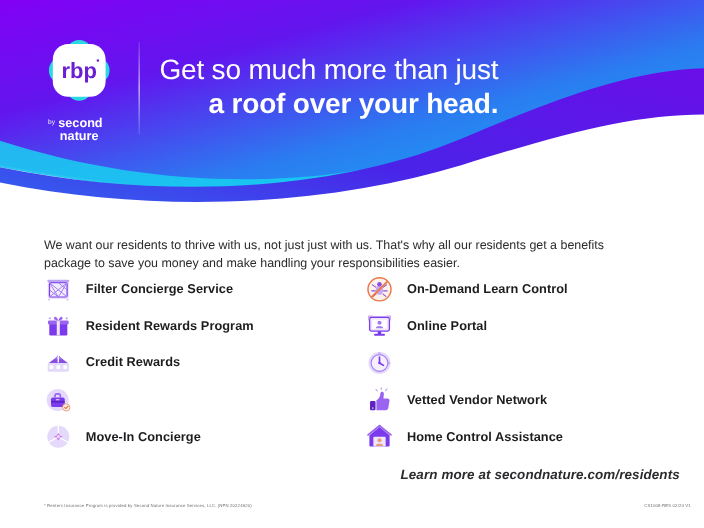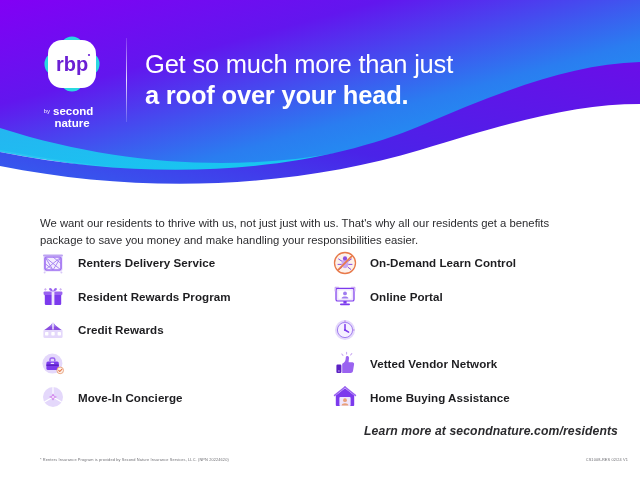--- a/index.html
+++ b/index.html
@@ -24,21 +24,21 @@
   .logo-mark{position:relative;width:66px;height:66px;}
   .logo-mark svg{display:block;width:66px;height:66px;}
   .logo-sub{margin-top:7px;width:72px;height:26px;text-decoration:underline;}
   .logo-sub svg{display:block;width:72px;height:26px;}
 
   .divider{
     width:1px;height:84px;margin-left:4px;margin-right:18px;
     background:linear-gradient(to bottom,rgba(255,255,255,.15),rgba(255,255,255,.85),rgba(255,255,255,.15));
   }
 
-  .headline{color:#ffffff;letter-spacing:-0.2px;}
+  .headline{color:#ffffff;letter-spacing:-0.2px;text-align:right;}
   .headline .l1{font-size:25.5px;font-weight:400;line-height:1.22;display:block;}
   .headline .l2{font-size:25.5px;font-weight:700;line-height:1.22;display:block;}
 
   
   .intro{
     position:absolute;left:40px;top:204px;width:552px;
     font-size:11.3px;line-height:1.52;color:#2b2b2e;font-weight:400;
   }
 
   .benefits{
@@ -140,21 +140,21 @@
       <span class="ico">
         <svg viewBox="0 0 26 26">
           <rect x="3.5" y="5.5" width="19" height="16" rx="2" fill="#e4d8fb"></rect>
           <rect x="5" y="7" width="16" height="13" rx="1.4" fill="#f3ecfe" stroke="#7c3aed" stroke-width="1.1"></rect>
           <path d="M5 7 L21 20 M21 7 L5 20 M13 7 L21 13.5 M13 20 L5 13.5 M5 7 L13 20 M21 7 L13 20" stroke="#a07cf0" stroke-width="0.9" fill="none"></path>
           <rect x="3" y="4.4" width="20" height="2.1" rx="1" fill="#bda4f2"></rect>
           <circle cx="4.6" cy="22.4" r="1" fill="#d8c8f7"></circle>
           <circle cx="21.4" cy="22.4" r="1" fill="#d8c8f7"></circle>
         </svg>
       </span>
-      <span class="lbl">Renters Delivery Service</span>
+      <span class="lbl">Filter Concierge Service</span>
     </div>
 
     <div class="benefit">
       <span class="ico">
         <svg viewBox="0 0 26 26">
           <circle cx="13" cy="13" r="10.5" fill="#fdf1ea" stroke="#e8794a" stroke-width="1.3"></circle>
           <ellipse cx="13" cy="13.6" rx="3.4" ry="4.6" fill="#c9a8f2"></ellipse>
           <circle cx="13" cy="8.4" r="2.1" fill="#8b4fe0"></circle>
           <path d="M9.6 11 L6.6 9 M16.4 11 L19.4 9 M9.2 14.4 L6 14.4 M16.8 14.4 L20 14.4
                    M9.8 17.4 L7.2 19.4 M16.2 17.4 L18.8 19.4" stroke="#8b4fe0" stroke-width="1" stroke-linecap="round"></path>
@@ -268,21 +268,21 @@
         <svg viewBox="0 0 26 26">
           <path d="M13 4.2 L22.2 11.6 L22.2 21 C22.2 21.6 21.7 22 21.1 22 L4.9 22
                    C4.3 22 3.8 21.6 3.8 21 L3.8 11.6 Z" fill="#7c3aed"></path>
           <rect x="7.4" y="13" width="11.2" height="9" rx="1" fill="#efe6fd"></rect>
           <circle cx="13" cy="16.2" r="1.9" fill="#e8a07a"></circle>
           <path d="M9.6 21.4 C9.6 18.4 16.4 18.4 16.4 21.4 Z" fill="#e8a07a"></path>
           <path d="M13 3 L23.4 11.4" stroke="#9a63f0" stroke-width="1.6" stroke-linecap="round"></path>
           <path d="M13 3 L2.6 11.4" stroke="#9a63f0" stroke-width="1.6" stroke-linecap="round"></path>
         </svg>
       </span>
-      <span class="lbl">Home Buying Assistance</span>
+      <span class="lbl">Home Control Assistance</span>
     </div>
 
   </div>
 
   <div class="learn">Learn more at secondnature.com/residents</div>
 
   <div class="foot-left">* Renters Insurance Program is provided by Second Nature Insurance Services, LLC. (NPN 20224620)</div>
   <div class="foot-right">CS1008-RES 02/24 V1</div>
 
 </div>

